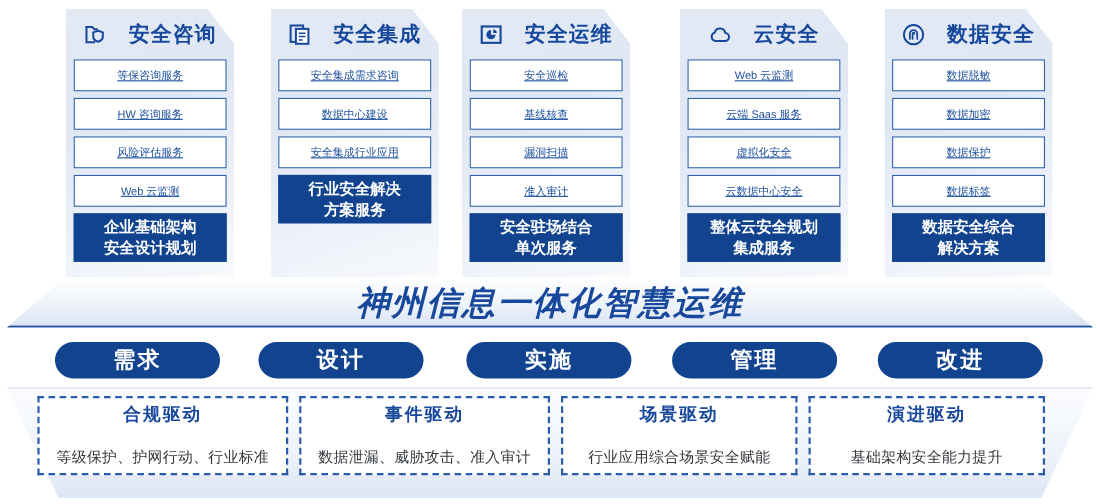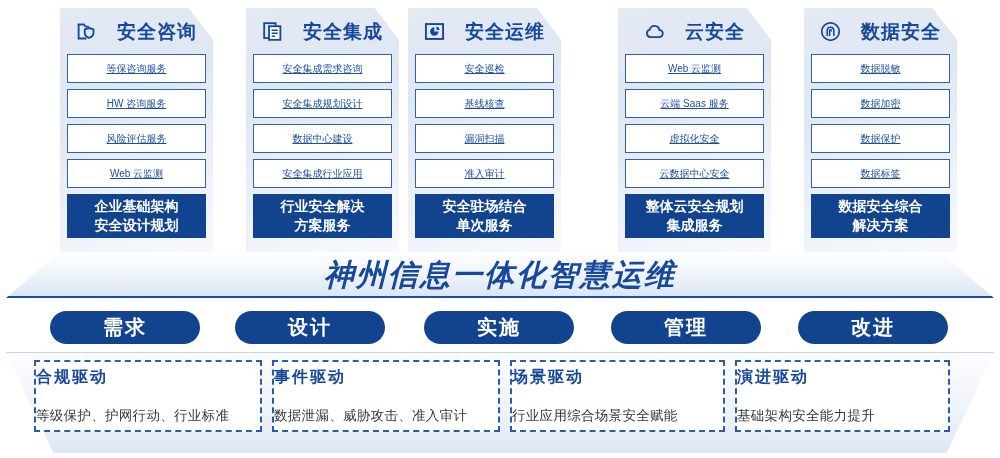--- a/index.html
+++ b/index.html
@@ -119,20 +119,21 @@
     left: 0; top: 0; width: 1000px; height: 101px;
   }
   .driver {
     position: absolute;
     top: 8px;
     height: 72px;
     border: 2px dashed #2a5cae;
     background: #ffffff;
     display: flex;
     flex-direction: column;
+    align-items: center;
     justify-content: center;
     gap: 19px;
   }
   .driver-title {
     font-size: 16px; font-weight: bold; color: #17489b; letter-spacing: 2px;
   }
   .driver-sub {
     font-size: 13.5px; color: #33383d; letter-spacing: .3px;
   }
 </style>
@@ -163,30 +164,29 @@
   <div class="pillar" style="left:246px">
     <div class="pillar-head">
       <svg class="p-ico" viewBox="0 0 24 24">
         <rect x="2.5" y="2.5" width="13" height="17" fill="none" stroke="#17489b" stroke-width="2.1"></rect>
         <rect x="8" y="6" width="13" height="15.5" fill="#ffffff" stroke="#17489b" stroke-width="2.1"></rect>
         <path d="M11 10.5h7M11 14h7M11 17.5h4" stroke="#17489b" stroke-width="1.6"></path>
       </svg>
       <span class="pillar-title">安全集成</span>
     </div>
     <div class="chip">安全集成需求咨询</div>
-    <div class="chip">安全集成规划设计</div>
     <div class="chip">数据中心建设</div>
     <div class="chip">安全集成行业应用</div>
     <div class="chip-solid">
       <span>行业安全解决</span>
       <span>方案服务</span>
     </div>
   </div>
 
-  <div class="pillar" style="left:408px">
+  <div class="pillar" style="left:420px">
     <div class="pillar-head">
       <svg class="p-ico" viewBox="0 0 24 24">
         <rect x="2.2" y="3.5" width="19.6" height="17" fill="none" stroke="#17489b" stroke-width="2.2"></rect>
         <path d="M11.8 7.2a4.8 4.8 0 1 0 4.8 4.8h-4.8z" fill="#17489b"></path>
         <path d="M14.2 6.4a4.6 4.6 0 0 1 3.8 3.8h-3.8z" fill="#17489b"></path>
       </svg>
       <span class="pillar-title">安全运维</span>
     </div>
     <div class="chip">安全巡检</div>
     <div class="chip">基线核查</div>

